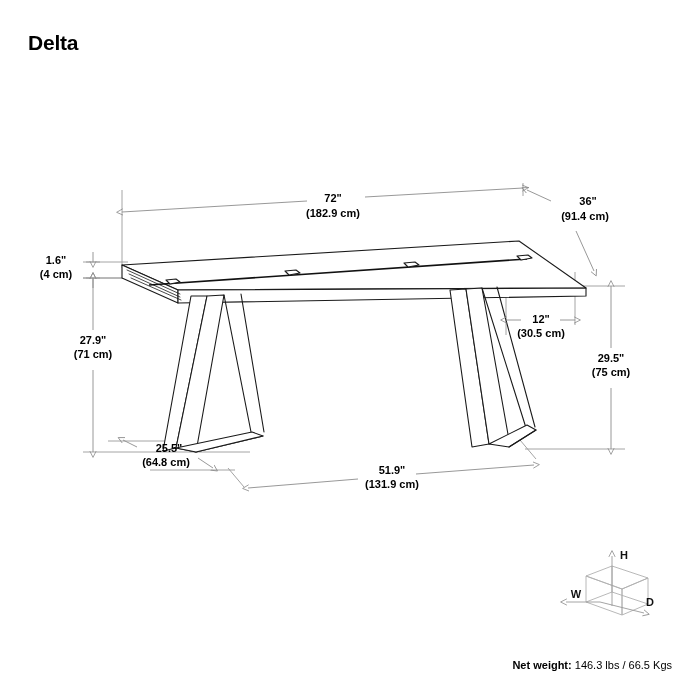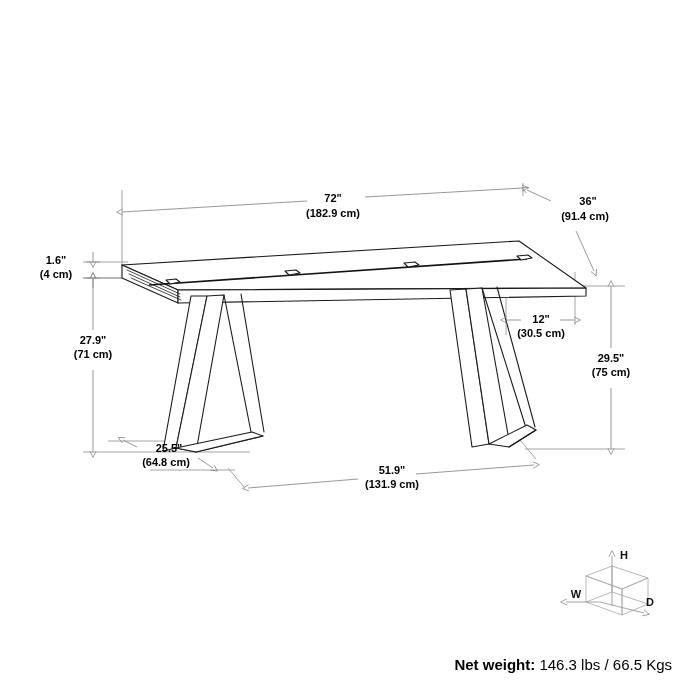--- a/index.html
+++ b/index.html
@@ -41,21 +41,21 @@
     font-size: 21px;
     font-weight: bold;
     line-height: 27px;
     letter-spacing: -0.2px;
     color: #000;
   }
   .footer-block {
     position: absolute;
     right: 28px;
     bottom: 28px;
-    font-size: 15px;
+    font-size: 11px;
     line-height: 14px;
     text-align: left;
     white-space: nowrap;
   }
   .footer-label {
     font-weight: bold;
   }
   .footer-value {
     font-weight: normal;
   }
@@ -120,20 +120,21 @@
     fill: #111111;
     text-anchor: middle;
   }
 </style>
 </head>
 <body>
 
 <div id="sheet">
 
   <div class="title-block">
+    <div class="title-line-1">Delta</div>
   </div>
 
   <svg width="700" height="700" viewBox="0 0 700 700" xmlns="http://www.w3.org/2000/svg">
 
     <defs>
       <marker id="arrowStart" markerWidth="9" markerHeight="9" refX="8" refY="4.5" orient="auto" markerUnits="strokeWidth">
         <path d="M9,1 L2,4.5 L9,8" fill="none" stroke="#8c8c8c" stroke-width="0.9"></path>
       </marker>
       <marker id="arrowEnd" markerWidth="9" markerHeight="9" refX="1" refY="4.5" orient="auto" markerUnits="strokeWidth">
         <path d="M0,1 L7,4.5 L0,8" fill="none" stroke="#8c8c8c" stroke-width="0.9"></path>

